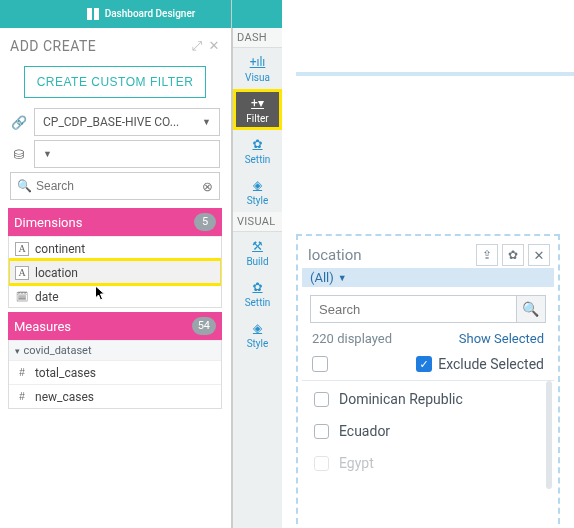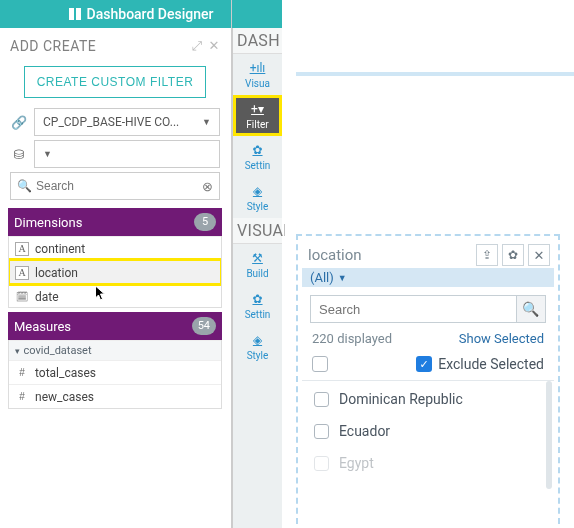--- a/index.html
+++ b/index.html
@@ -36,21 +36,21 @@
     background:#2eb7b5;
     color:#fff;
     height:28px;
     line-height:28px;
     width:282px;
     display:flex;
     align-items:center;
     justify-content:center;
     gap:6px;
     font-weight:500;
-    font-size:14px;
+    font-size:10px;
   }
   .titlebar .dd-icon{
     display:inline-block;
     width:12px; height:12px;
     position:relative;
   }
   .titlebar .dd-icon::before,
   .titlebar .dd-icon::after{
     content:"";
     position:absolute;
@@ -75,21 +75,21 @@
     left:232px;
     top:28px;
     width:50px;
     height:500px;
     background:#ecf0f1;
     border-left:1px solid #ccc;
   }
   .right-tabs .tab-head {
     background:#f5f7f7;
     color:#777;
-    font-size:16px;
+    font-size:11px;
     padding:3px 4px;
     border-bottom:1px solid #ddd;
     letter-spacing:0.3px;
   }
   .right-tabs .tab-item{
     width:100%;
     text-align:center;
     padding:6px 0 6px 0;
     font-size:10px;
     color:#2b91cc;
@@ -177,21 +177,21 @@
     background:#fff;
   }
   .search-wrap .sicon{color:#888;font-size:12px;margin-right:4px;}
   .search-wrap input{
     flex:1; border:none;outline:none;font-size:12px;color:#555;background:transparent;
   }
   .search-wrap .clear{color:#777;font-size:13px;cursor:pointer;}
 
   
   .section-bar{
-    background:#701a75;
+    background:#ec4899;
     color:#fff;
     height:28px;
     display:flex;
     align-items:center;
     justify-content:space-between;
     padding:8px 6px;
     font-size:13px;
     margin-top:4px;
   }
   .section-bar .count-pill{

